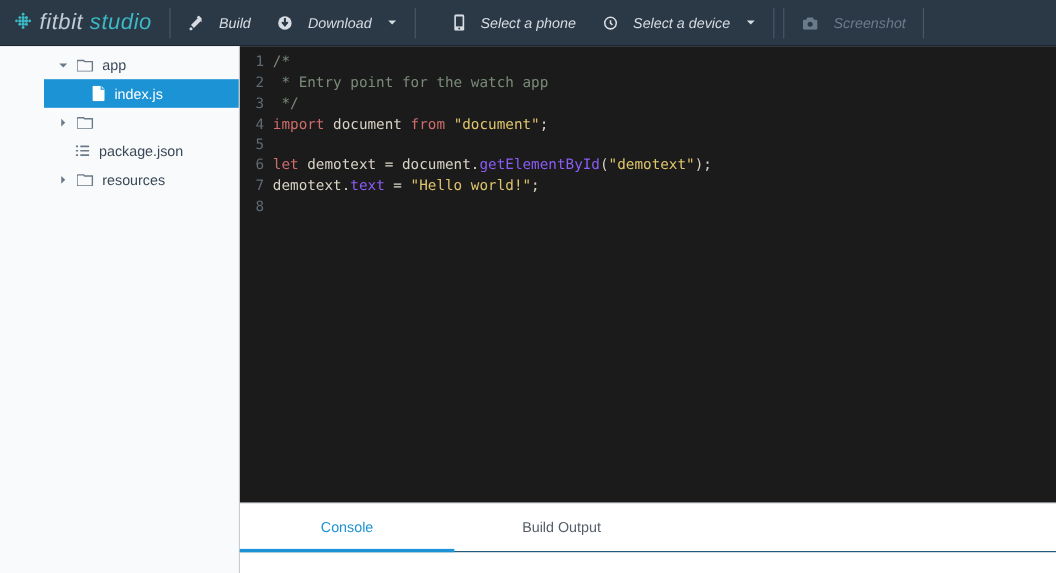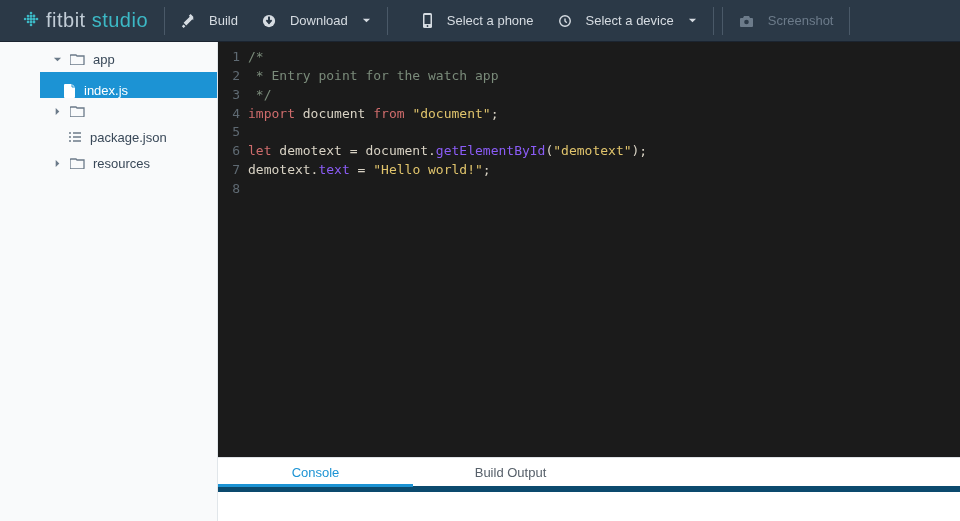--- a/index.html
+++ b/index.html
@@ -9,22 +9,23 @@
     width: 960px;
     height: 521px;
     overflow: hidden;
   }
   .topbar {
     display: flex;
     align-items: center;
     height: 42px;
     background: #2b3947;
     color: #d6dce2;
-    padding: 0 16px;
+    padding: 0 6px;
     border-bottom: 1px solid #1b2430;
+    font-style: italic;
   }
   .logo {
     display: flex;
     align-items: center;
     gap: 6px;
     padding: 0 12px 0 6px;
     font-size: 20px;
     letter-spacing: 0.5px;
     color: #c1ccd6;
   }
@@ -76,21 +77,21 @@
     padding-left: 12px;
     gap: 8px;
     cursor: pointer;
     margin-left: 40px;
   }
   .tree-row.folder svg.folder-ic { fill: #6b7a89; }
   .tree-row.selected {
     background: #1c93d4;
     color: #fff;
   }
-  .tree-row.file-row { padding-left: 24px; align-items: flex-end; }
+  .tree-row.file-row { padding-left: 44px; }
   .tree-row.nochev { padding-left: 28px; }
   .chev {
     width: 10px;
     display: flex;
     justify-content: center;
     color: #6b7a89;
   }
   .tree-label { flex: 1; }
 
   .editor-area {
@@ -126,22 +127,22 @@
   .c-str { color: #e0c46c; }
   .c-fn { color: #8b5cf6; }
 
   .bottom-panel {
     height: 64px;
     background: #fff;
     border-top: 1px solid #dfe3e7;
   }
   .tabs {
     display: flex;
-    height: 34px;
-    border-bottom: 6px solid #0c4a6e;
+    height: 44px;
+    border-bottom: 1px solid #0c4a6e;
   }
   .tab {
     width: 195px;
     display: flex;
     align-items: center;
     justify-content: center;
     font-size: 13px;
     color: #57606a;
     cursor: pointer;
     position: relative;

